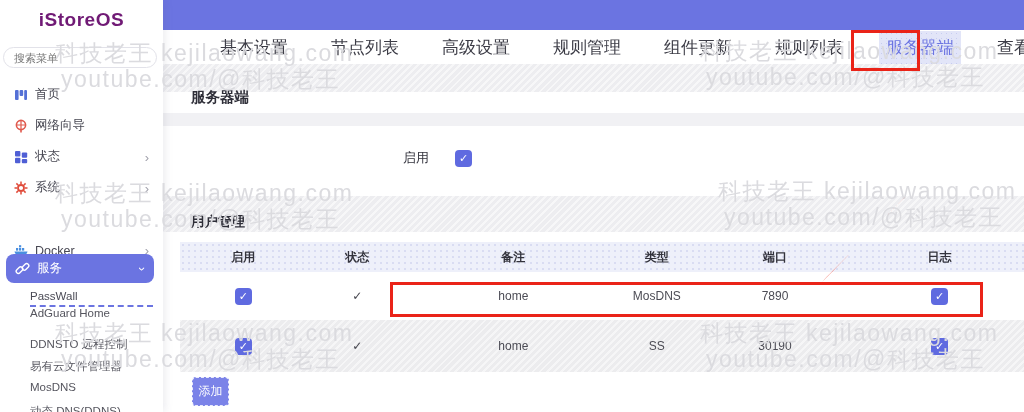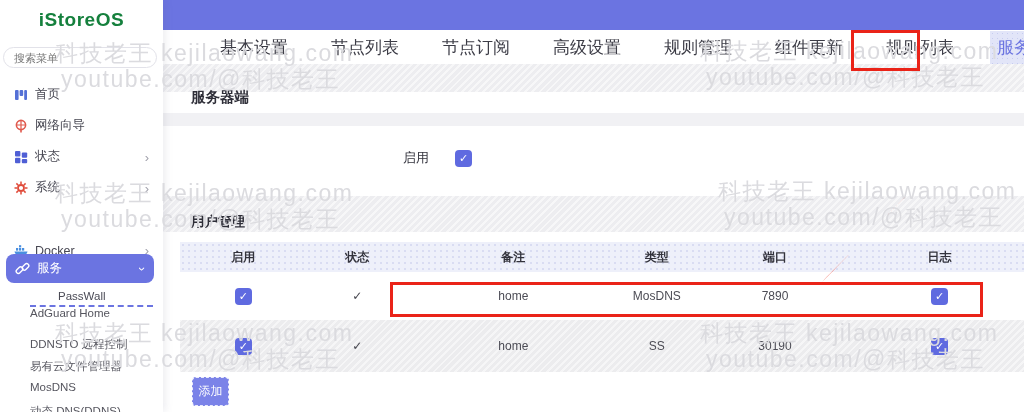--- a/index.html
+++ b/index.html
@@ -4,35 +4,35 @@
 <style>
   * { margin:0; padding:0; box-sizing:border-box; }
   html,body { width:1024px; height:412px; overflow:hidden; background:#fff;
     font-family:"Liberation Sans","DejaVu Sans",sans-serif; }
   .stage { position:relative; width:1024px; height:412px; background:#fff; }
 
   
   .sidebar { position:absolute; left:0; top:0; width:163px; height:412px; background:#fff;
     box-shadow:2px 0 8px rgba(90,90,120,.12); z-index:15; }
   .logo { position:absolute; top:9px; left:0; width:163px; text-align:center;
-    font-size:19px; font-weight:800; color:#15803d; letter-spacing:.5px; }
+    font-size:19px; font-weight:800; color:#701a75; letter-spacing:.5px; }
   .search { position:absolute; top:47px; left:3px; width:154px; height:21px;
     border:1px solid #e2e2e9; border-radius:12px; padding:0 10px; font-size:11px; color:#555;
     outline:none; font-family:inherit; background:#fff; }
   .menu-item { position:absolute; left:0; width:163px; height:26px; display:flex; align-items:flex-end;
     font-size:12.5px; color:#474752; cursor:pointer; }
   .menu-item .mi-icon { width:16px; height:16px; margin-left:13px; margin-right:6px; flex:0 0 16px; }
   .menu-item .chev { position:absolute; right:14px; color:#a0a0ab; font-size:13px; }
   .menu-pill { position:absolute; left:6px; top:254px; width:148px; height:29px; background:#6b74e1;
     border-radius:8px; display:flex; align-items:center; color:#fff; font-size:12.5px; cursor:pointer; }
   .menu-pill .mi-icon { width:15px; height:15px; margin-left:9px; margin-right:7px; }
   .menu-pill .chev { position:absolute; right:10px; color:#fff; font-size:12px;
     display:inline-block; transform:rotate(90deg); }
   .sub-item { position:absolute; left:30px; width:125px; font-size:11.5px; color:#55555e; cursor:pointer; }
-  .sub-item.active { color:#4a4a55;margin-left:28px; }
+  .sub-item.active { color:#4a4a55; }
   .sub-underline { position:absolute; left:30px; top:305px; width:123px; border-top:2px dashed #6b74e1; }
 
   
   .main { position:absolute; left:163px; top:0; width:861px; height:412px; background:#fff; }
   .topbar { position:absolute; left:0; top:0; width:861px; height:30px; background:#6b74e1; }
   .tabbar { position:absolute; left:0; top:30px; width:861px; height:34px; background:#fff;
     display:flex; align-items:center; padding-left:35px; gap:14px; }
   .tab { font-size:17px; color:#3c3c46; white-space:nowrap; padding:5px 7px; cursor:pointer;margin-left:15px; }
   .tab.active { position:relative; color:#6b74e1; background-color:#e2e5f8;
     background-image:radial-gradient(circle,#c7ccf0 .8px,transparent .8px); background-size:5px 5px; }
@@ -83,21 +83,20 @@
 <body>
 
 <div class="stage">
 
   <div class="main">
     <div class="topbar"></div>
 
     <div class="tabbar">
       <div class="tab">基本设置</div>
       <div class="tab">节点列表</div>
-      <div class="tab">节点订阅</div>
       <div class="tab">高级设置</div>
       <div class="tab">规则管理</div>
       <div class="tab">组件更新</div>
       <div class="tab">规则列表</div>
       <div class="tab active">服务器端</div>
       <div class="tab">查看日志</div>
     </div>
 
     <div class="band band-a"></div>
     <div class="band band-div"></div>

